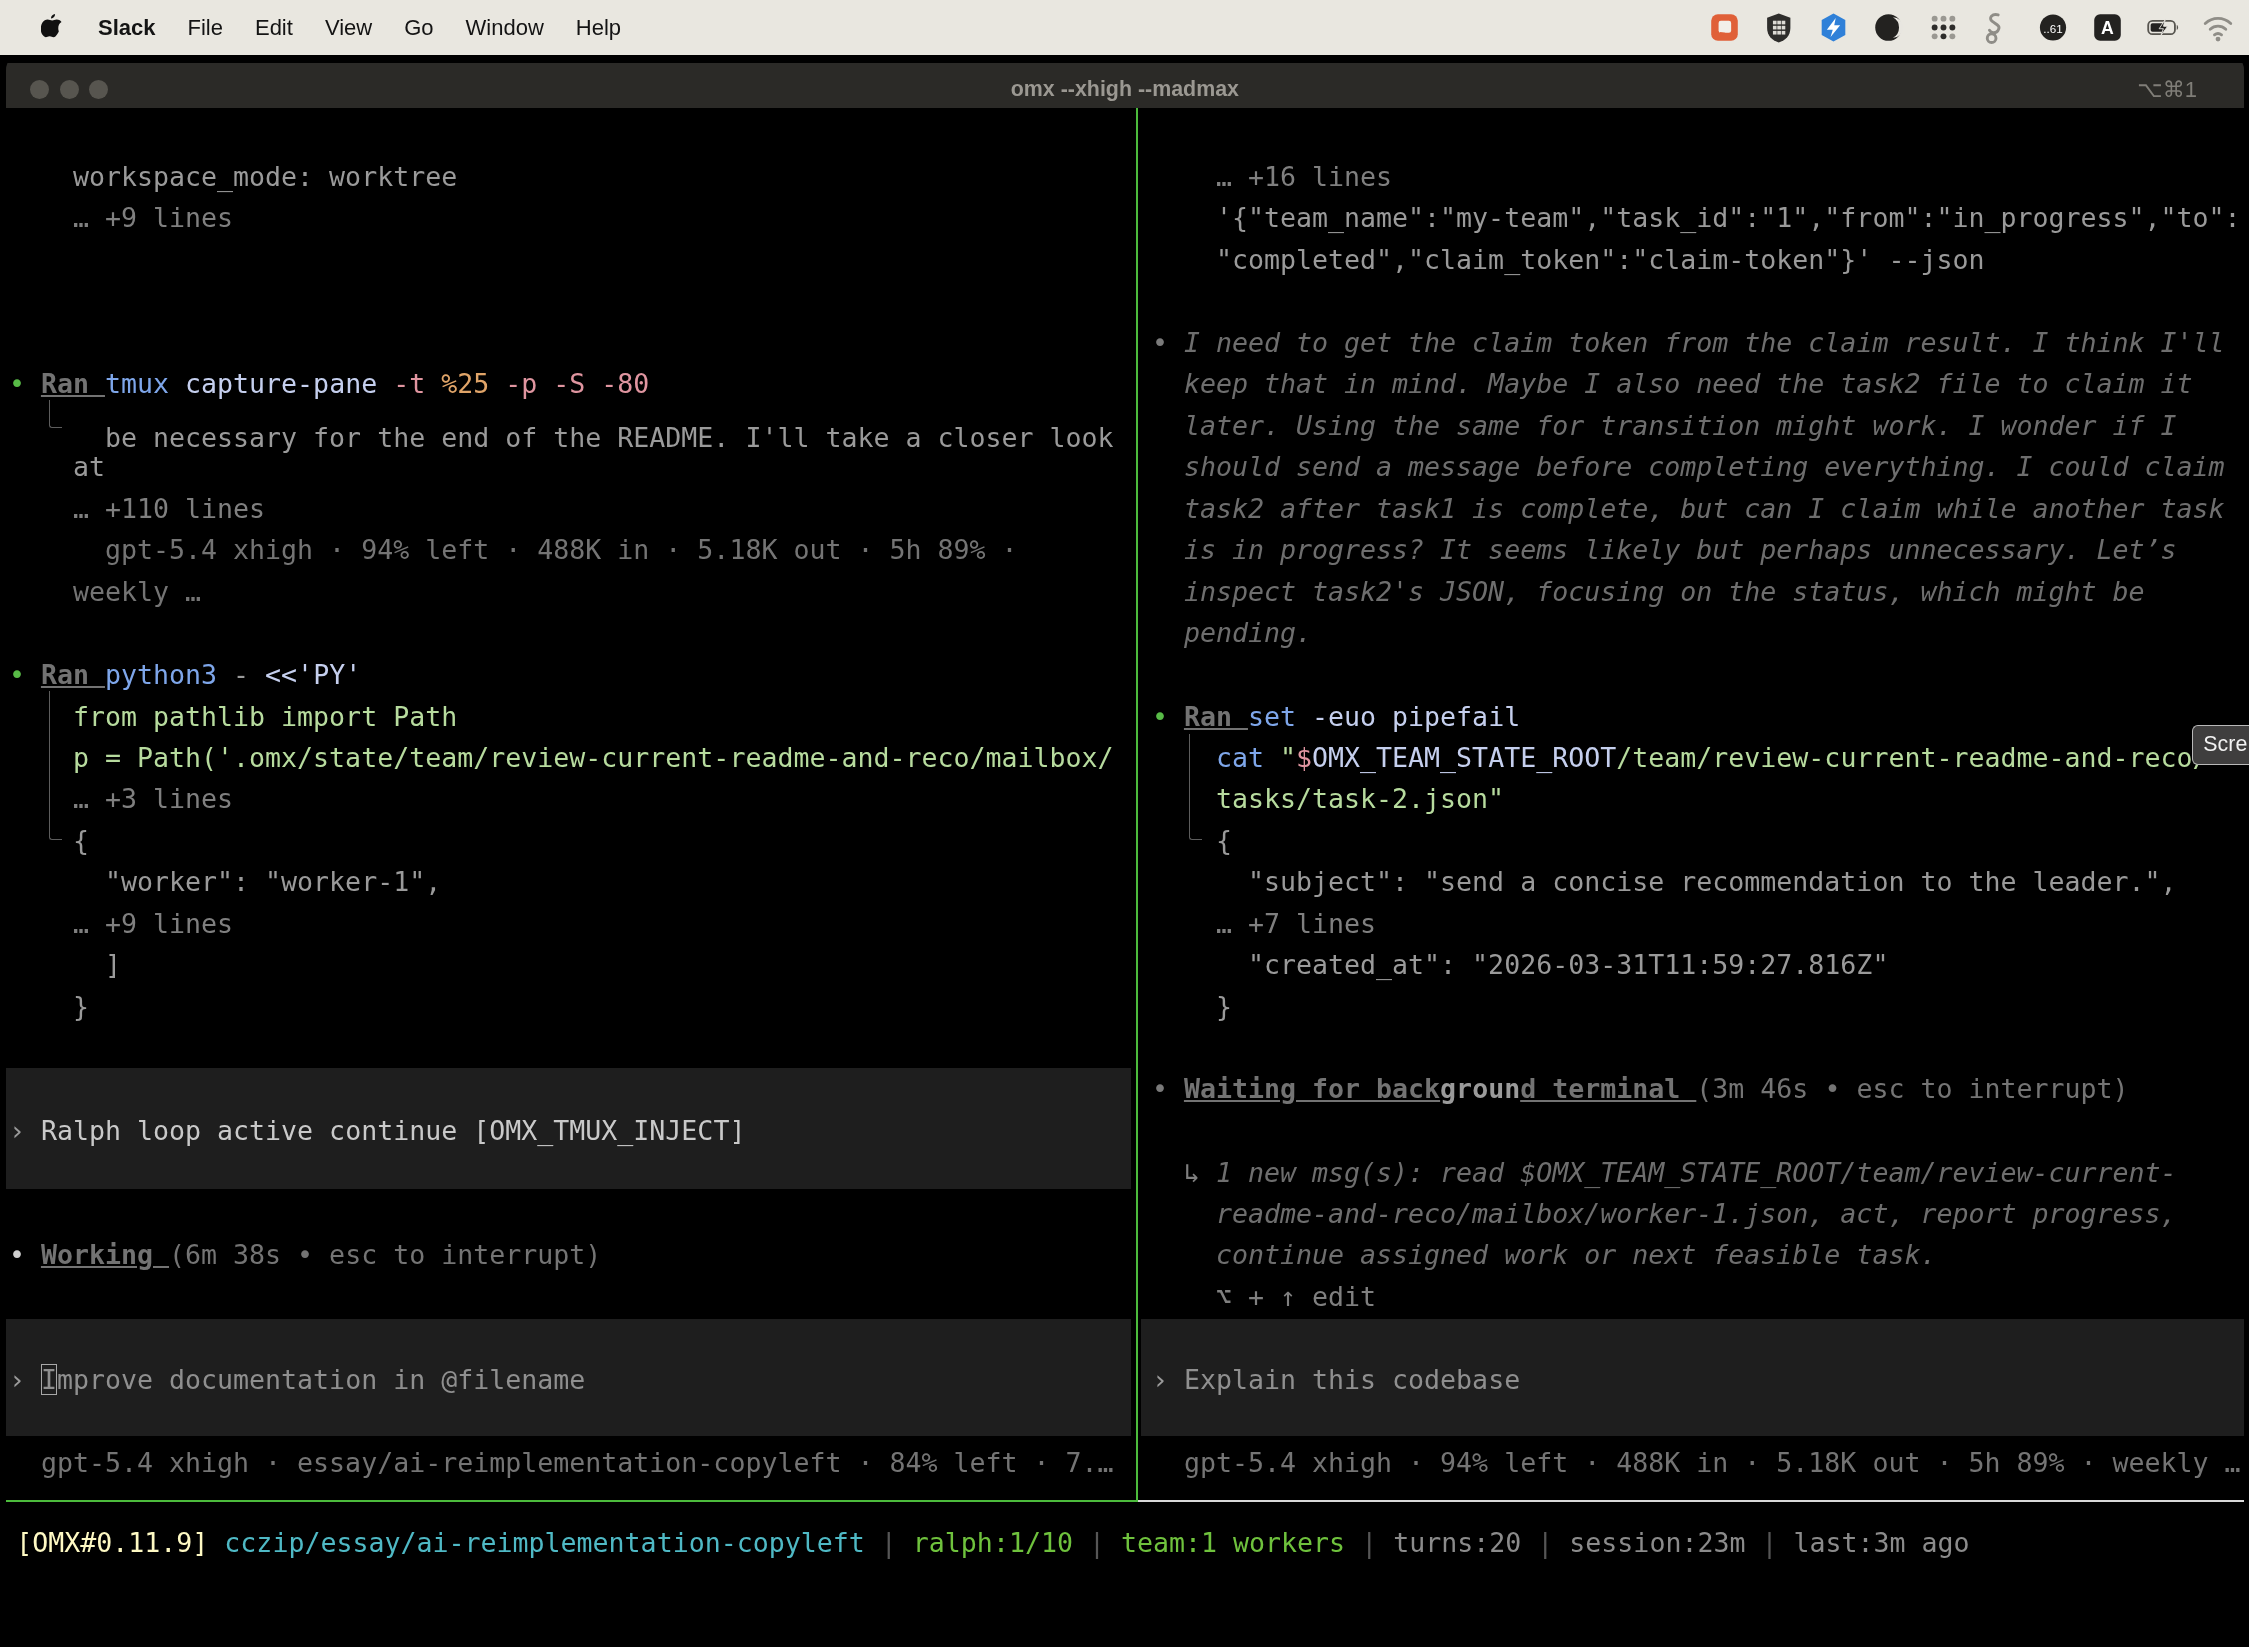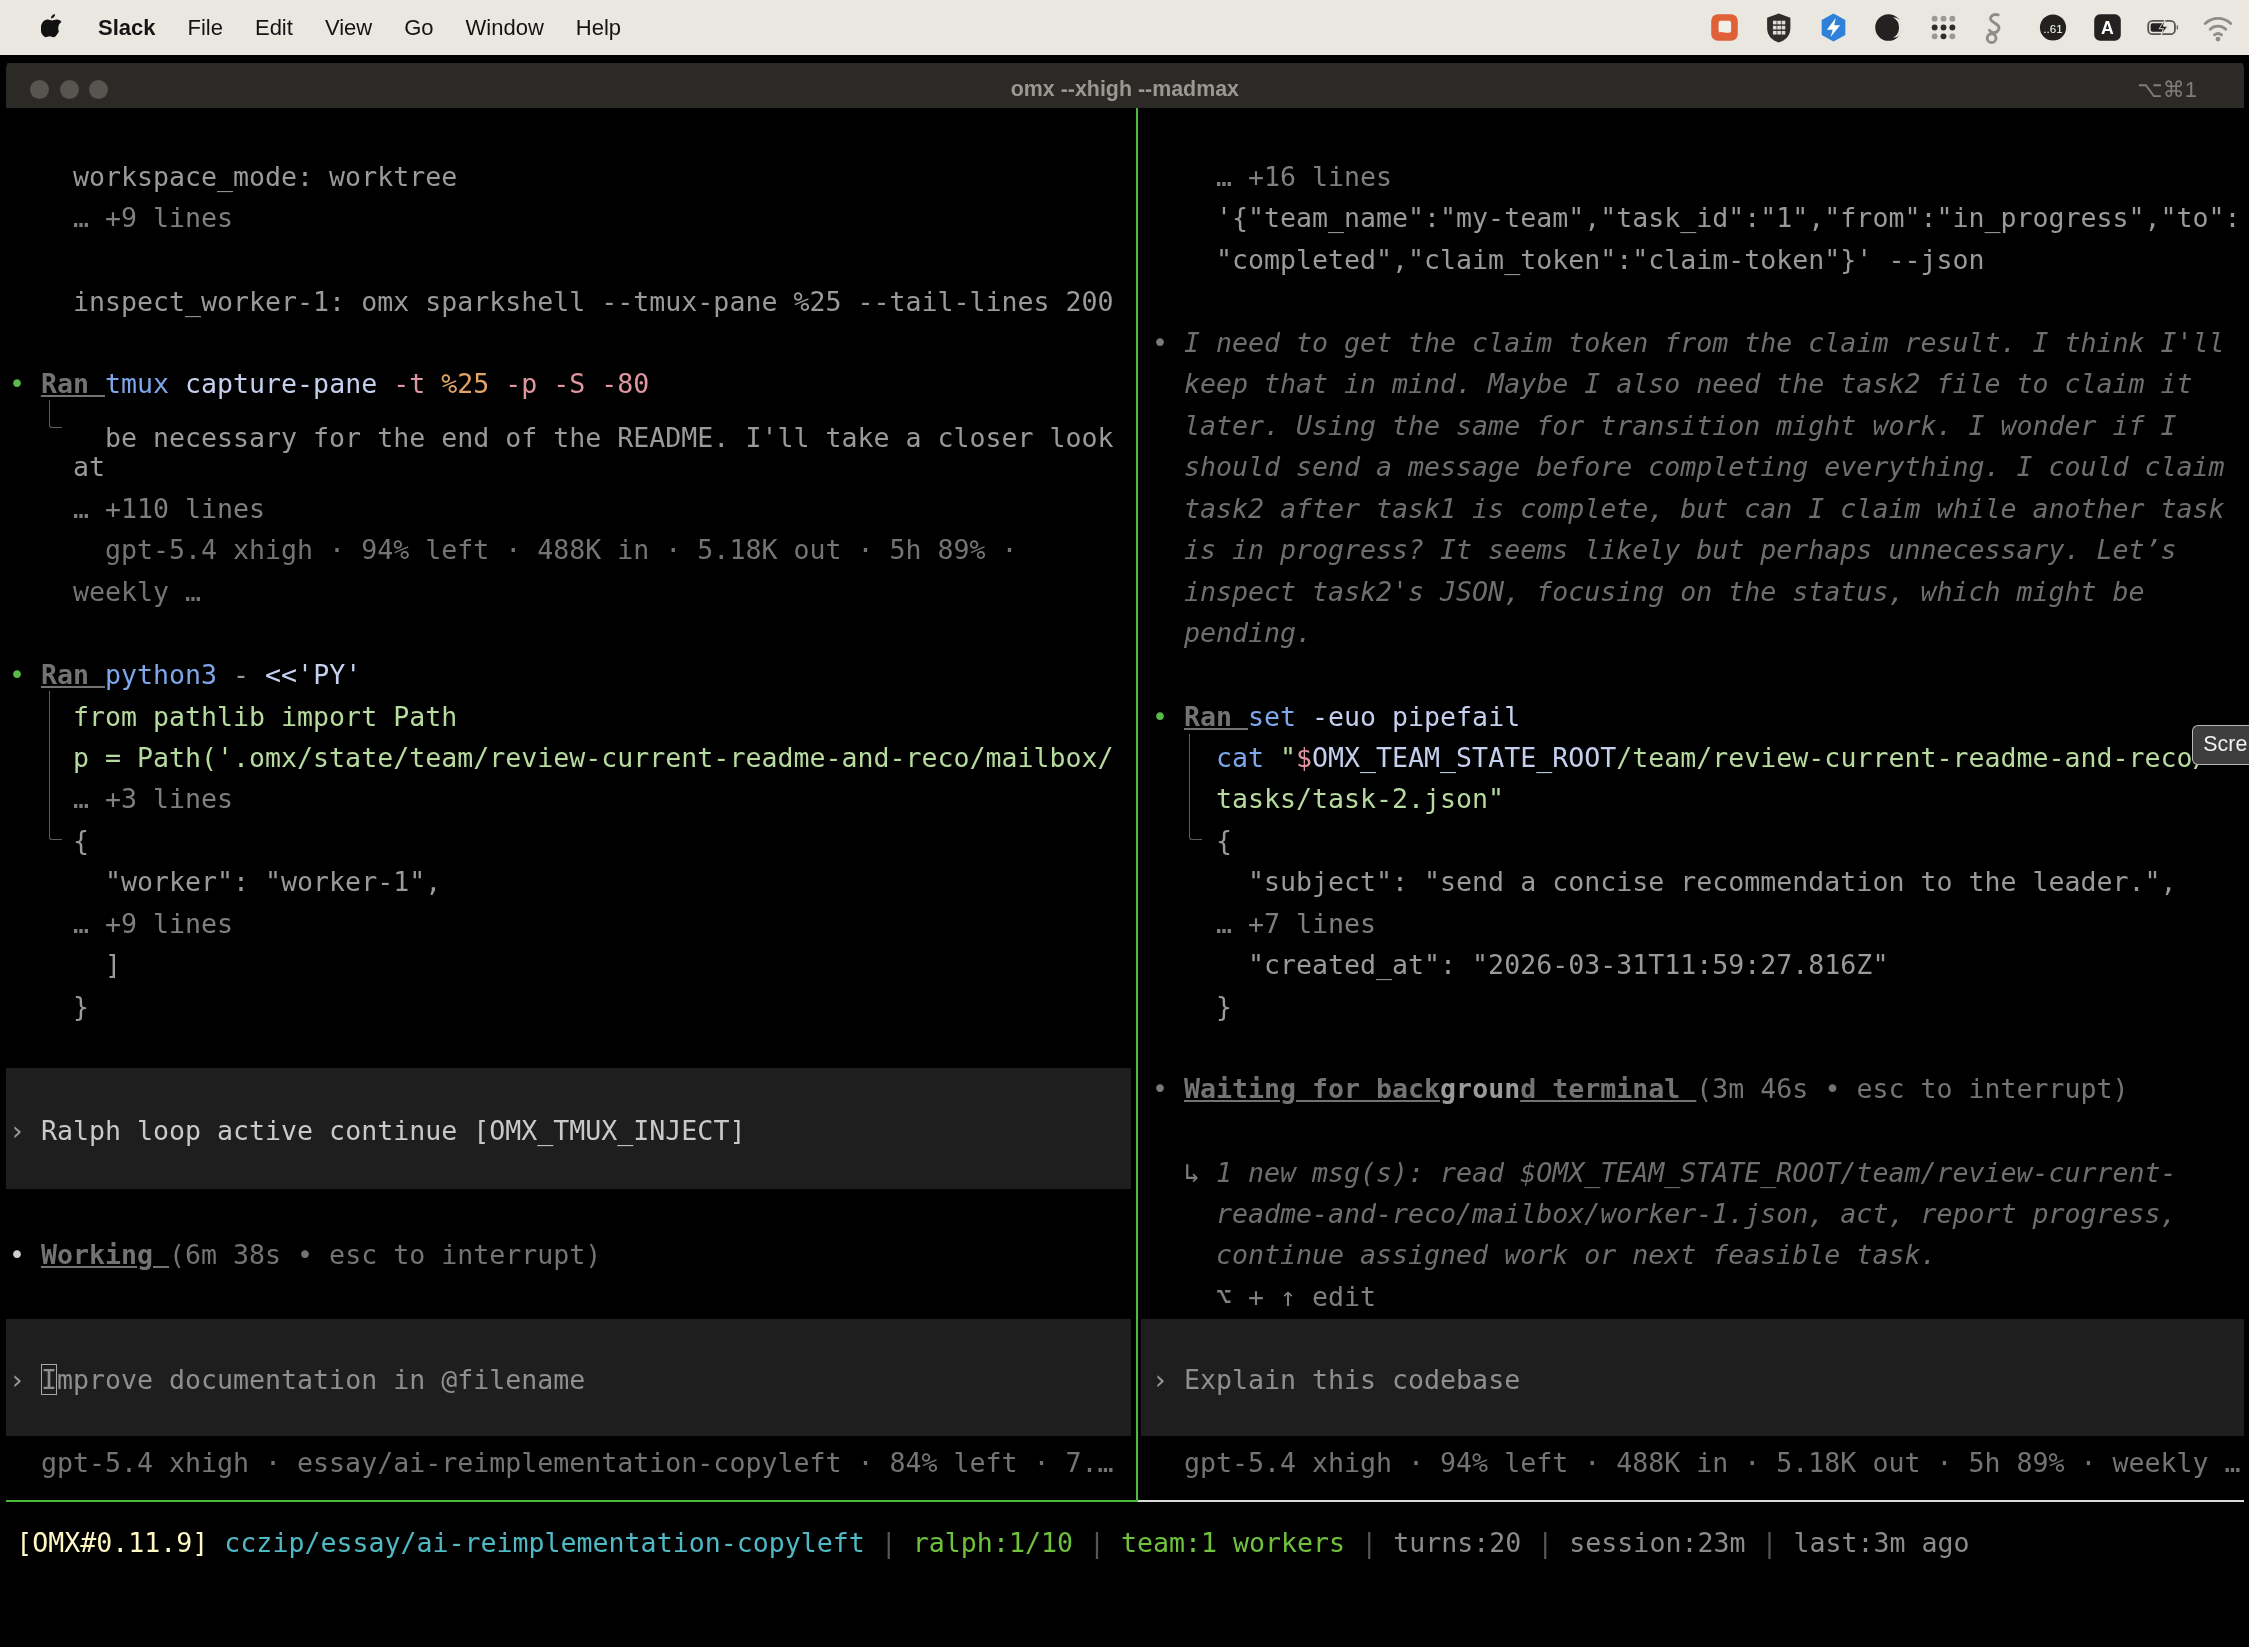--- a/index.html
+++ b/index.html
@@ -209,21 +209,20 @@
     <div id="hline-left"></div>
     <div id="hline-right"></div>
 
     <div class="connector" style="left:43px;top:292px;height:26.6px;"></div>
     <div class="connector" style="left:43px;top:583px;height:148px;"></div>
     <div class="connector" style="left:1183px;top:626px;height:105px;"></div>
 
     <div class="pane" id="pane-left">
         <div class="trow" style="top: 48px;"><span class="g1">    workspace_mode: worktree</span></div>
         <div class="trow" style="top: 89px;"><span class="g2">    … +9 lines</span></div>
-        <div class="trow" style="top: 173px;"><span class="g1">    inspect_worker-1: omx sparkshell --tmux-pane %25 --tail-lines 200</span></div>
         <div class="trow" style="top: 255px;"><span class="bullet-green">• </span><span class="ran">Ran </span><span class="blue">tmux </span><span class="lav">capture-pane </span><span class="pink">-t </span><span class="orange">%25 </span><span class="pink">-p -S -80</span></div>
         <div class="trow" style="top: 309px;"><span class="g1">      be necessary for the end of the README. I'll take a closer look</span></div>
         <div class="trow" style="top: 338px;"><span class="g1">    at</span></div>
         <div class="trow" style="top: 380px;"><span class="g2">    … +110 lines</span></div>
         <div class="trow" style="top: 421px;"><span class="g3">      gpt-5.4 xhigh · 94% left · 488K in · 5.18K out · 5h 89% ·</span></div>
         <div class="trow" style="top: 463px;"><span class="g3">    weekly …</span></div>
         <div class="trow" style="top: 546px;"><span class="bullet-green">• </span><span class="ran">Ran </span><span class="blue">python3 </span><span class="g1">- </span><span class="lav">&lt;&lt;'PY'</span></div>
         <div class="trow" style="top: 588px;"><span class="code">    from pathlib import Path</span></div>
         <div class="trow" style="top: 629px;"><span class="code">    p = Path('.omx/state/team/review-current-readme-and-reco/mailbox/</span></div>
         <div class="trow" style="top: 670px;"><span class="g2">    … +3 lines</span></div>

